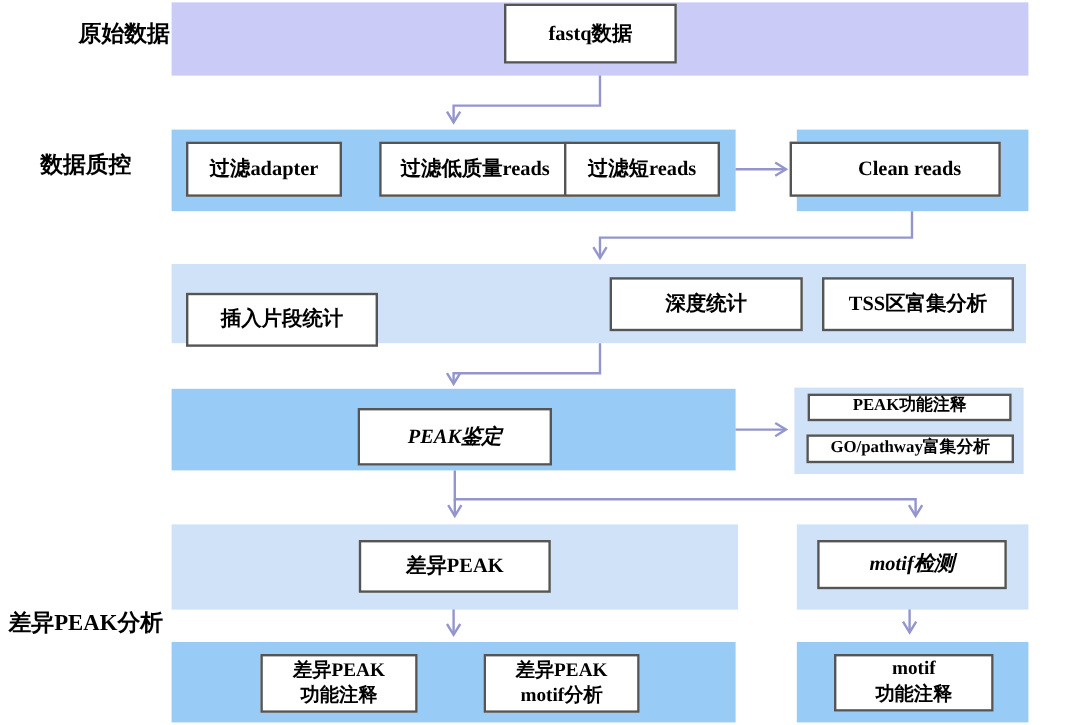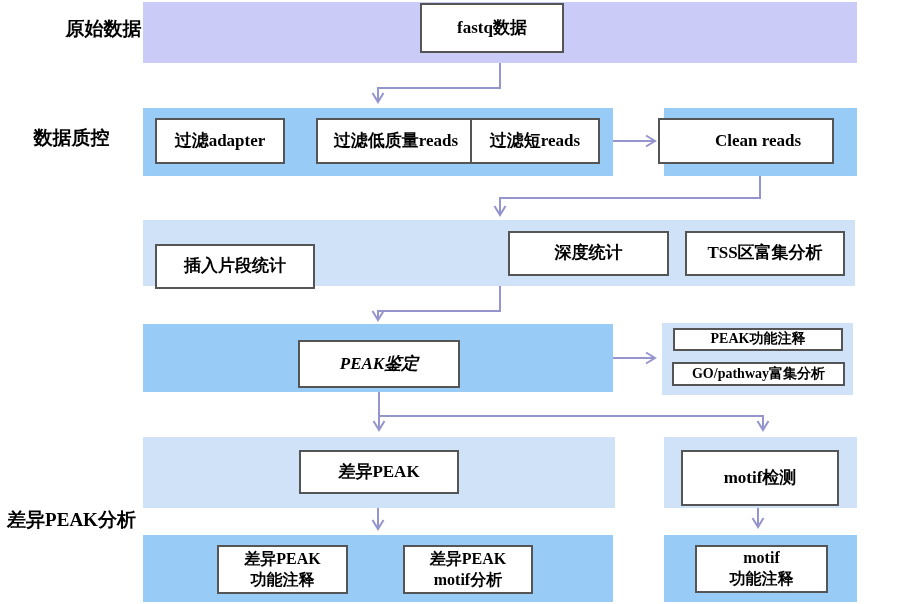--- a/index.html
+++ b/index.html
@@ -75,21 +75,21 @@
 
   <div class="node" style="left:155px;top:231px;width:160px;height:45px;margin-top:13px;">插入片段统计</div>
   <div class="node" style="left:508px;top:231px;width:161px;height:45px;">深度统计</div>
   <div class="node" style="left:685px;top:231px;width:160px;height:45px;">TSS区富集分析</div>
 
   <div class="node" style="left:298px;top:340px;width:162px;height:48px;font-style:italic;">PEAK鉴定</div>
   <div class="node small" style="left:673px;top:328px;width:170px;height:23px;">PEAK功能注释</div>
   <div class="node small" style="left:672px;top:362px;width:173px;height:24px;">GO/pathway富集分析</div>
 
   <div class="node" style="left:299px;top:450px;width:160px;height:44px;">差异PEAK</div>
-  <div class="node" style="left:681px;top:450px;width:158px;height:56px;">motif检测</div>
+  <div class="node" style="left:681px;top:450px;width:158px;height:41px;font-style:italic;">motif检测</div>
 
   <div class="node two-line" style="left:217px;top:545px;width:131px;height:49px;">差异PEAK
 功能注释</div>
   <div class="node two-line" style="left:403px;top:545px;width:130px;height:49px;">差异PEAK
 motif分析</div>
   <div class="node two-line" style="left:695px;top:545px;width:133px;height:48px;">motif
 功能注释</div>
 
 </div>
 

